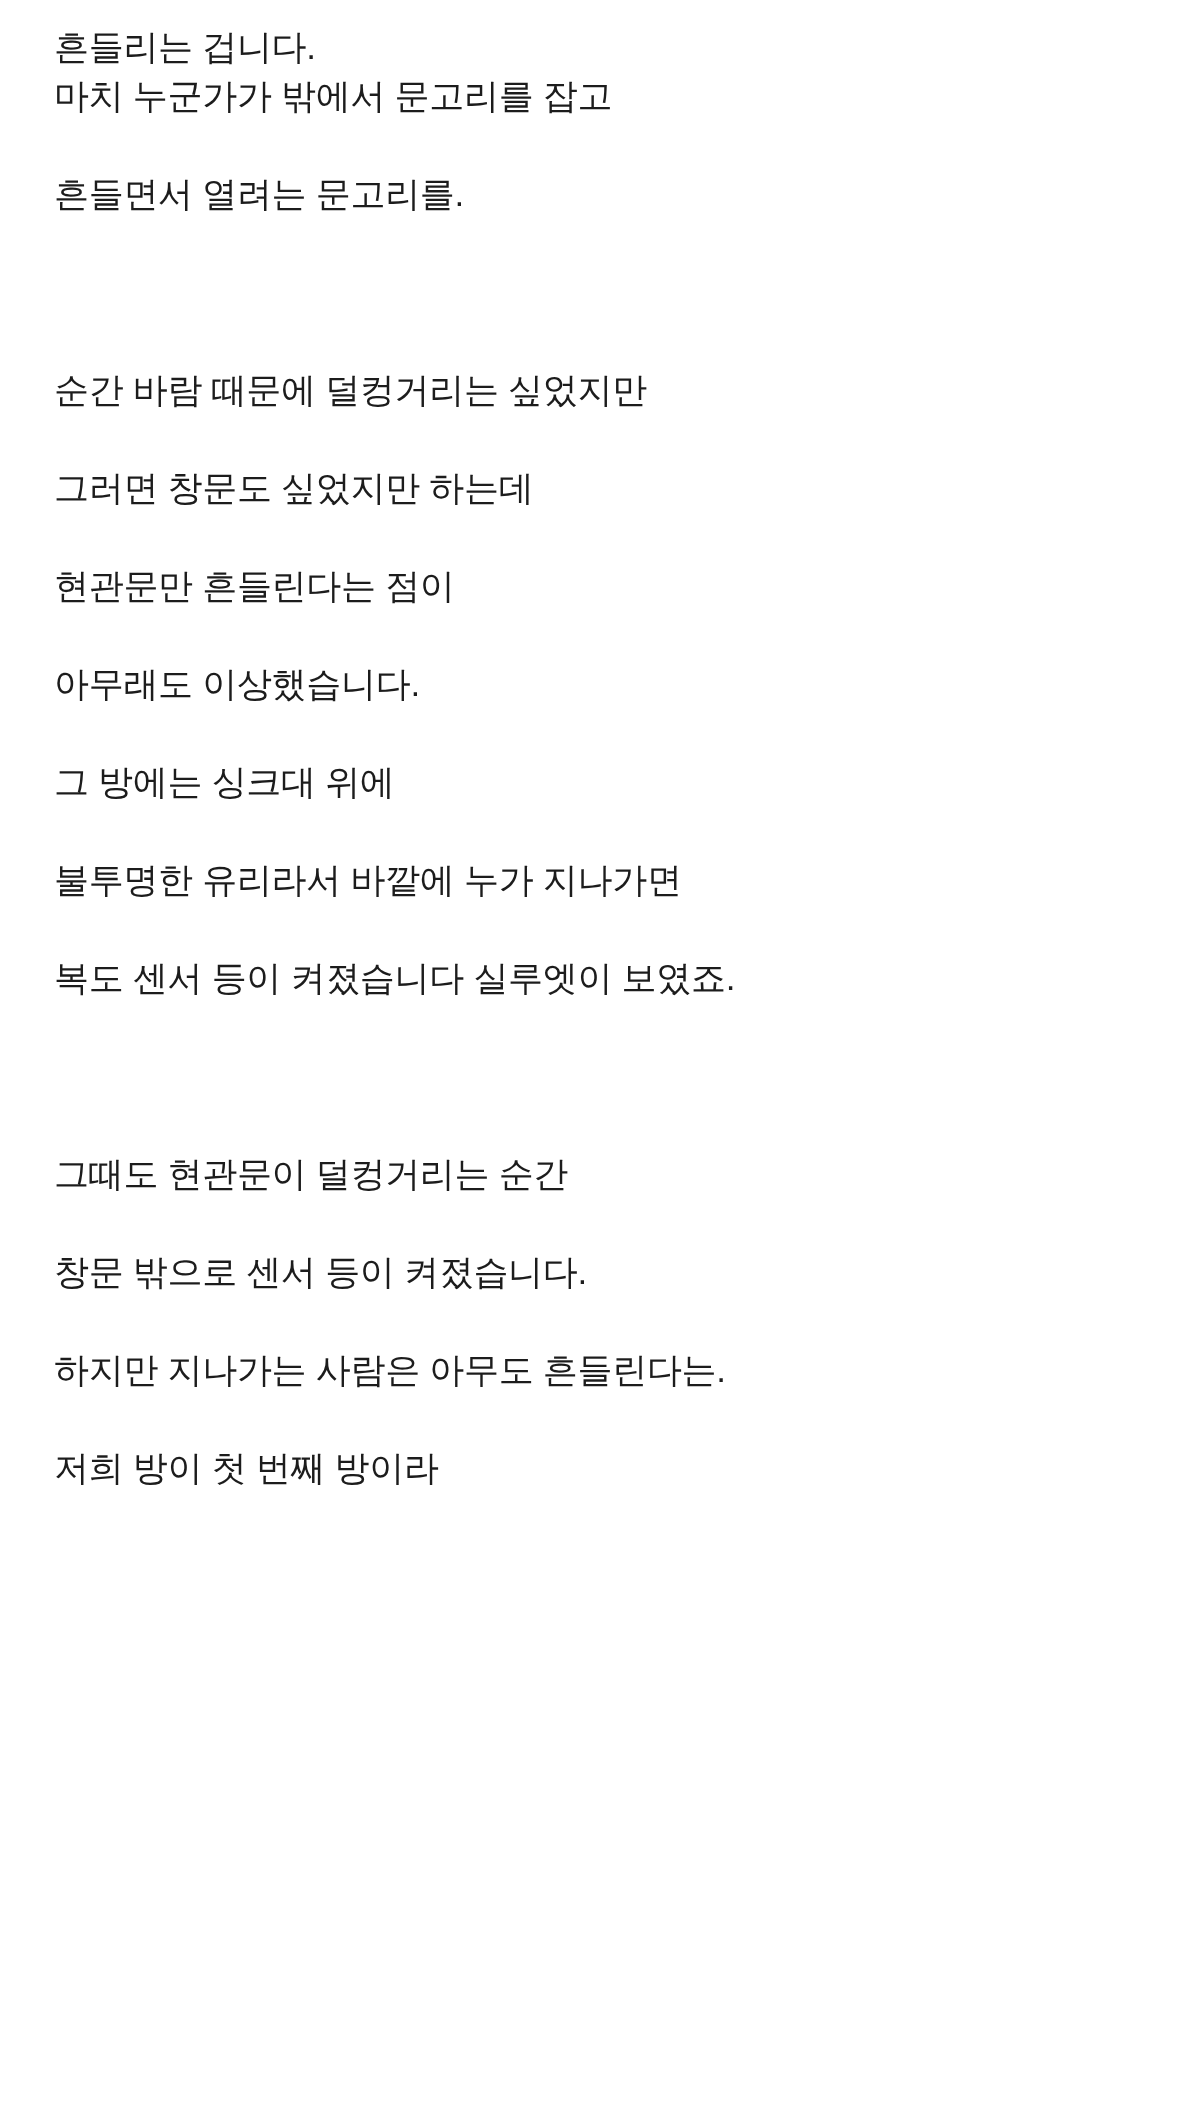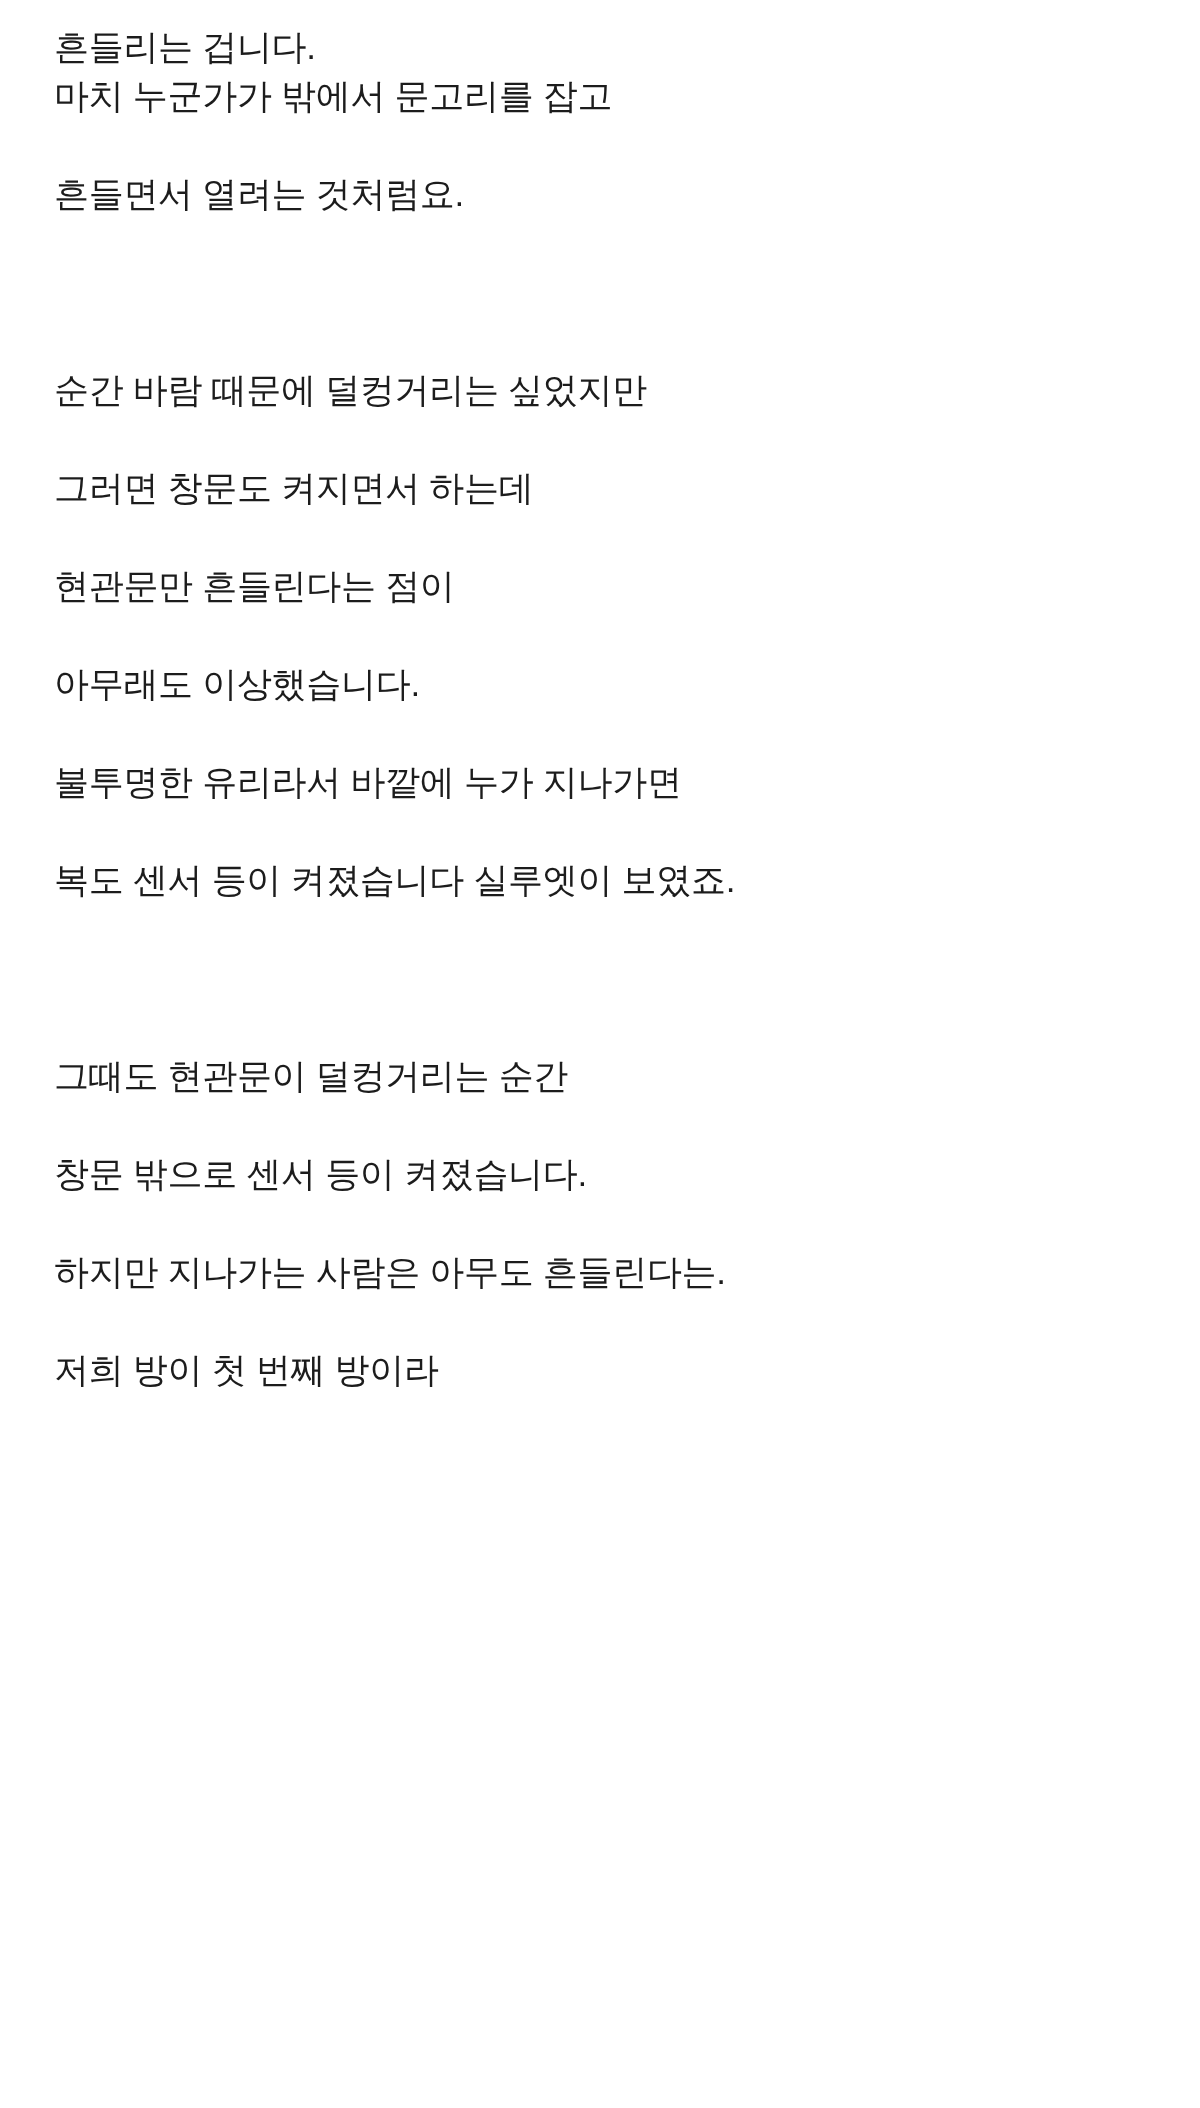--- a/index.html
+++ b/index.html
@@ -57,41 +57,44 @@
 
     <div class="line first">
       <p class="para">흔들리는 겁니다.</p>
     </div>
 
     <div class="line">
       <p class="para">마치 누군가가 밖에서 문고리를 잡고</p>
     </div>
 
     <div class="line">
-      <p class="para">흔들면서 열려는 것처럼요.</p>
+      <p class="para">흔들면서 열려는 문고리를.</p>
     </div>
 
     <div class="spacer"></div>
 
     <div class="line">
       <p class="para">순간 바람 때문에 덜컹거리는 싶었지만</p>
     </div>
 
     <div class="line">
-      <p class="para">그러면 창문도 켜지면서 하는데</p>
+      <p class="para">그러면 창문도 싶었지만 하는데</p>
     </div>
 
     <div class="line">
       <p class="para">현관문만 흔들린다는 점이</p>
     </div>
 
     <div class="line">
       <p class="para">아무래도 이상했습니다.</p>
     </div>
 
+    <div class="line">
+      <p class="para">그 방에는 싱크대 위에</p>
+    </div>
 
 
     <div class="line">
       <p class="para">불투명한 유리라서 바깥에 누가 지나가면</p>
     </div>
 
     <div class="line">
       <p class="para">복도 센서 등이 켜졌습니다 실루엣이 보였죠.</p>
     </div>
 

